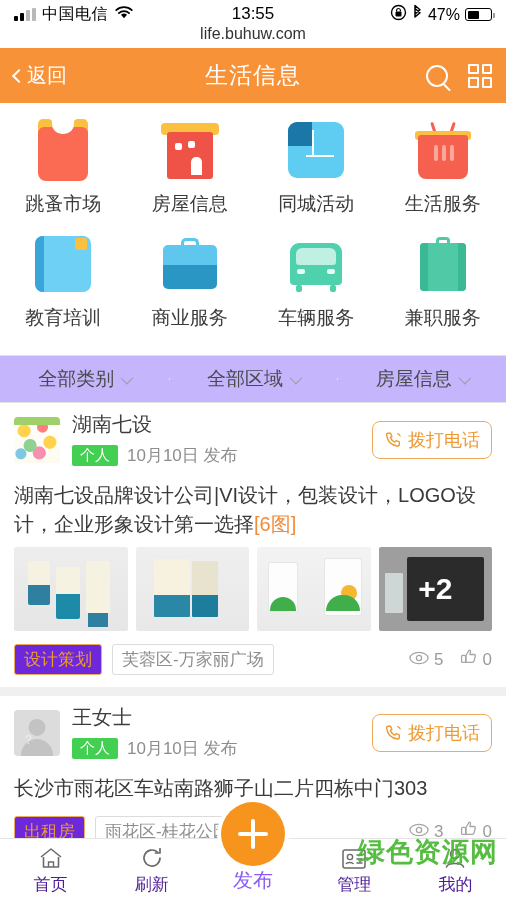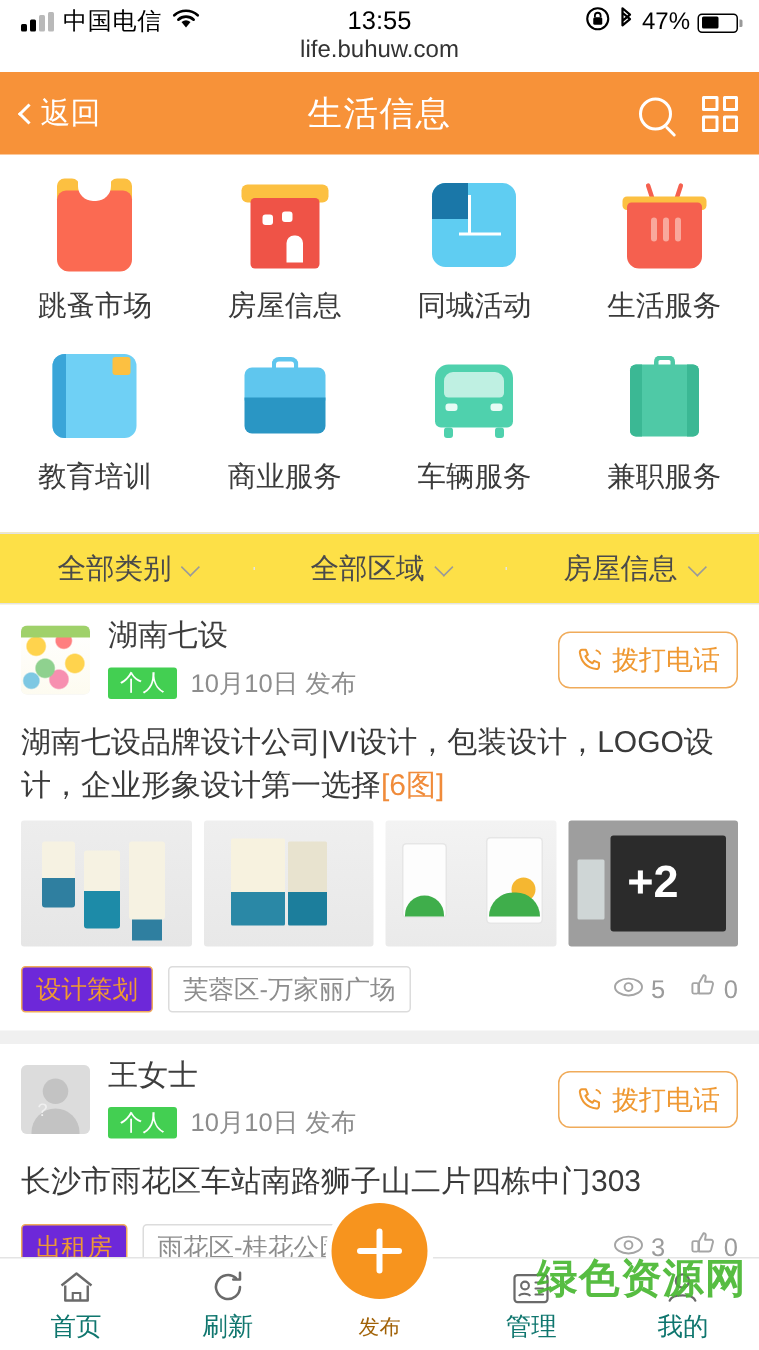--- a/index.html
+++ b/index.html
@@ -102,21 +102,21 @@
   .ico-van .wL { left:11px; } .ico-van .wR { right:11px; }
   
   .ico-sc { position:absolute; inset:0; }
   .ico-sc .sbody { position:absolute; left:8px; right:8px; top:10px; bottom:4px; background:#4fc9a6; border-radius:4px; }
   .ico-sc .sL { position:absolute; left:8px; top:10px; bottom:4px; width:8px; background:#3bb894; border-radius:4px 0 0 4px; }
   .ico-sc .sR { position:absolute; right:8px; top:10px; bottom:4px; width:8px; background:#3bb894; border-radius:0 4px 4px 0; }
   .ico-sc .hdl { position:absolute; left:24px; top:4px; width:14px; height:8px; border:3px solid #4fc9a6; border-bottom:none; border-radius:4px 4px 0 0; }
 
   
   .filters {
-    height:48px; background:#fde047; display:flex; align-items:center;
+    height:48px; background:#c4b5fd; display:flex; align-items:center;
     border-top:1px solid #e3e3e3; border-bottom:1px solid #e3e3e3; margin-top:6px;
   }
   .filter { flex:1; display:flex; align-items:center; justify-content:center; gap:7px; font-size:19px; color:#4a4a4a; position:relative; }
   .filter + .filter::before { content:""; position:absolute; left:0; top:12px; bottom:12px; width:1px; background:#e3e3e3; }
   .chev-d { width:9px; height:9px; border-right:1.6px solid #9a9a9a; border-bottom:1.6px solid #9a9a9a; transform:rotate(45deg) translateY(-2px); }
 
   
   .post { background:#fff; padding:10px 14px 0 14px; border-bottom:9px solid #f0f0f0; }
   .post-head { display:flex; align-items:center; }
   .avatar { width:46px; height:46px; border-radius:4px; overflow:hidden; flex:none; position:relative; background:#efefef; }
@@ -170,31 +170,31 @@
   .tag-o { border:1px solid #f0ab5a; color:#ee9933; font-size:17px; padding:3px 9px; border-radius:3px; background:#6d28d9; }
   .tag-g { border:1px solid #dcdcdc; color:#8d8d8d; font-size:17px; padding:3px 9px; border-radius:3px; background:#fff; }
   .stats { margin-left:auto; display:flex; align-items:center; gap:16px; color:#9b9b9b; font-size:17px; }
   .stat { display:flex; align-items:center; gap:5px; }
 
   
   .tabbar {
     position:absolute; left:0; right:0; bottom:0; height:62px; background:#fff;
     border-top:1px solid #e4e4e4; display:flex; align-items:center; z-index:5;
   }
-  .tab { flex:1; display:flex; flex-direction:column; align-items:center; gap:3px; color:#0f766e; font-size:17px; }
+  .tab { flex:1; display:flex; flex-direction:column; align-items:center; gap:3px; color:#4c1d95; font-size:17px; }
   .tab-ico { height:26px; display:flex; align-items:flex-end; }
   .fab {
     position:absolute; left:50%; transform:translateX(-50%); bottom:34px;
     width:64px; height:64px; border-radius:50%; background:#f7941e;
     display:flex; align-items:center; justify-content:center; z-index:6;
     box-shadow:0 0 0 4px #fff;
   }
   .fab .pv { position:absolute; width:4px; height:30px; background:#fff; border-radius:2px; }
   .fab .ph { position:absolute; width:30px; height:4px; background:#fff; border-radius:2px; }
-  .fab-label { position:absolute; left:50%; transform:translateX(-50%); bottom:6px; font-size:14px; color:#a16207; z-index:7; }
+  .fab-label { position:absolute; left:50%; transform:translateX(-50%); bottom:6px; font-size:20px; color:#8b5cf6; z-index:7; }
 
   
   .wm { position:absolute; right:8px; bottom:30px; z-index:8; pointer-events:none; text-align:center; }
   .wm-main { font-size:27px; font-weight:bold; color:#49b833; letter-spacing:1px; opacity:.92; }
   .wm-sub { font-size:17px; color:#b9b9b9; margin-top:-3px; }
 </style>
 </head>
 <body>
 
 <div class="phone">

